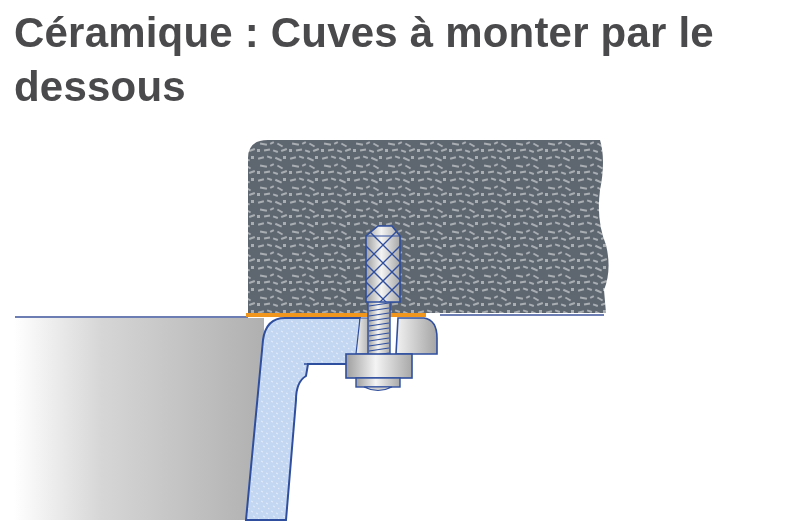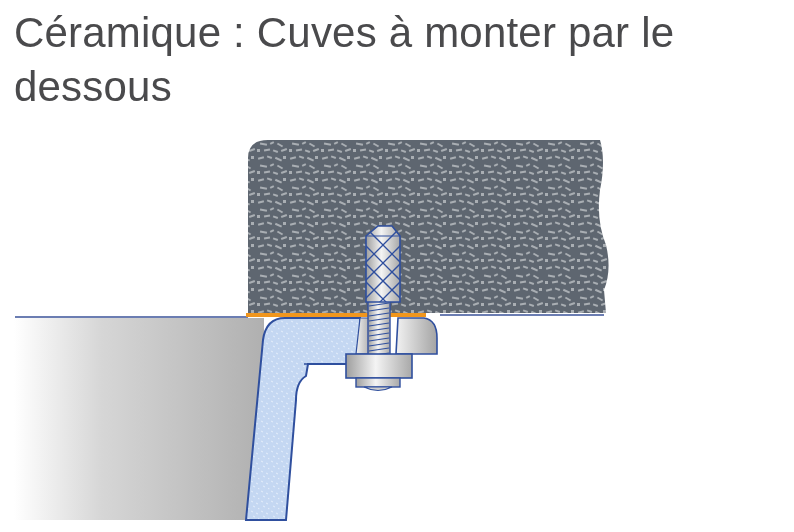--- a/index.html
+++ b/index.html
@@ -1,19 +1,19 @@
 <!DOCTYPE html>
 <html><head>
   <meta charset="utf-8">
   <style>
     html, body { margin: 0; padding: 0; background: #ffffff; }
     body { width: 794px; height: 532px; position: relative; overflow: hidden; font-family: "Liberation Sans", sans-serif; }
     .title {
       position: absolute; left: 14px; top: 6px; width: 780px;
-      font-family: "Liberation Sans", sans-serif; font-weight: normal;
+      font-family: "Liberation Sans", sans-serif; font-weight: bold;
       font-size: 42px; line-height: 54px; color: #4a4a4c; letter-spacing: 0.2px;
     }
     .diagram { position: absolute; left: 0; top: 0; }
   </style>
 </head>
 <body>
 
 <div class="title">Céramique : Cuves à monter par le dessous</div>
 
 <svg class="diagram" width="794" height="532" viewBox="0 0 794 532" xmlns="http://www.w3.org/2000/svg">

